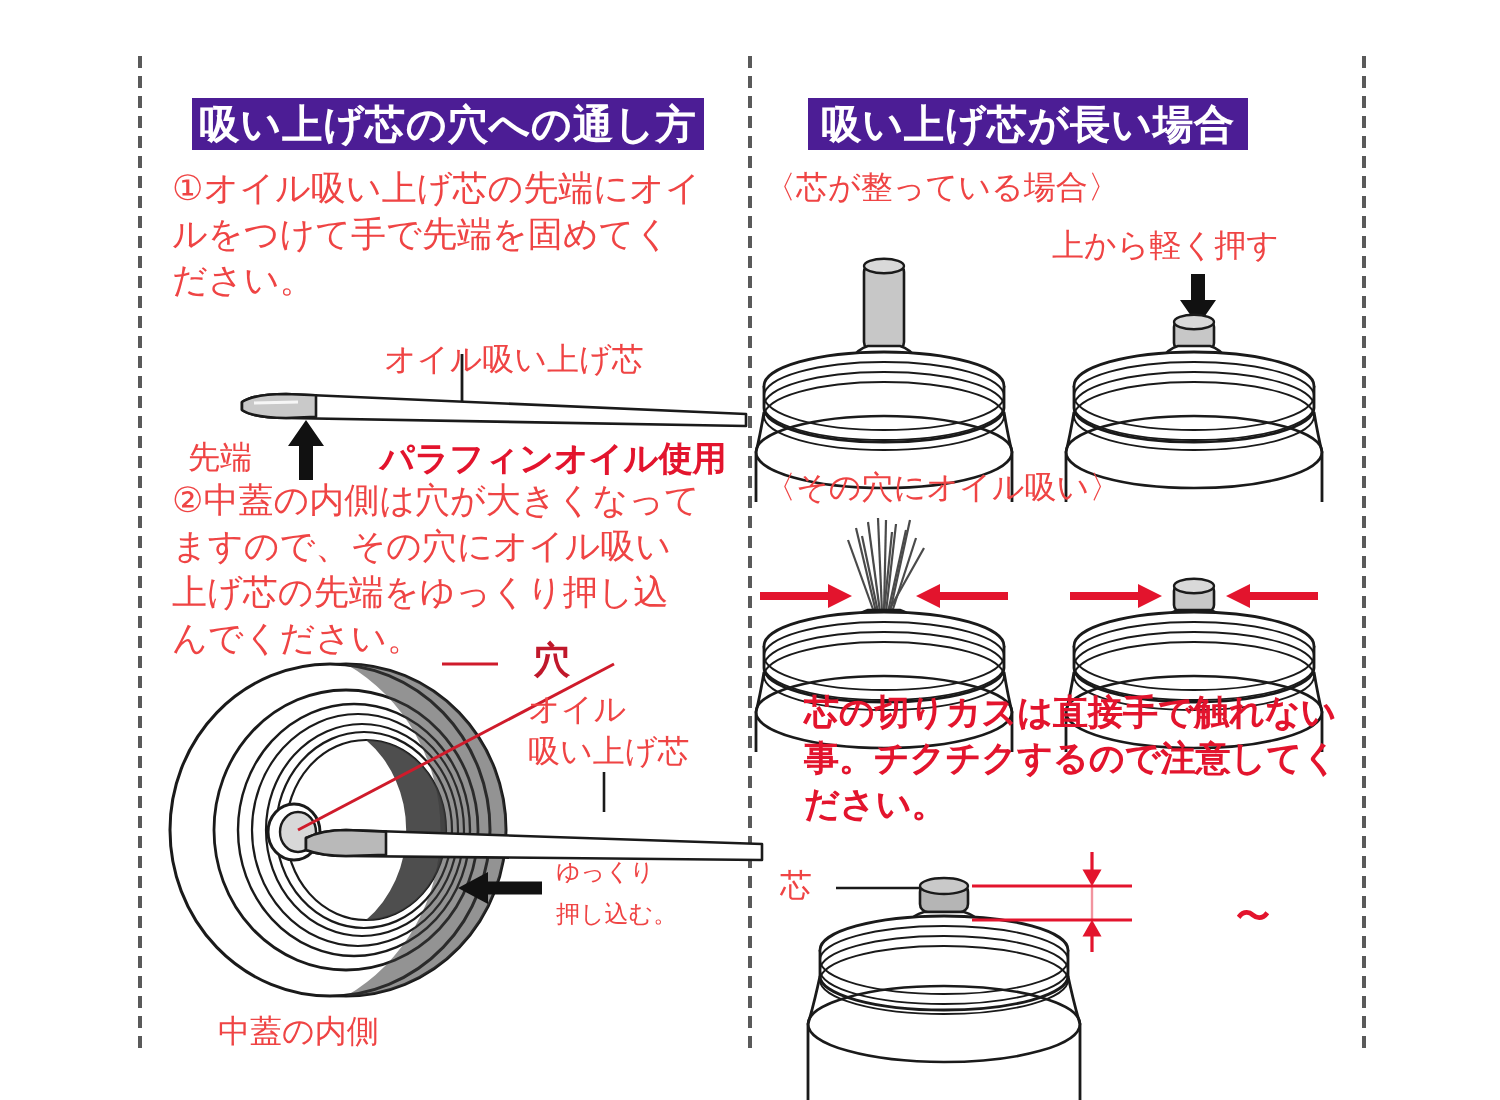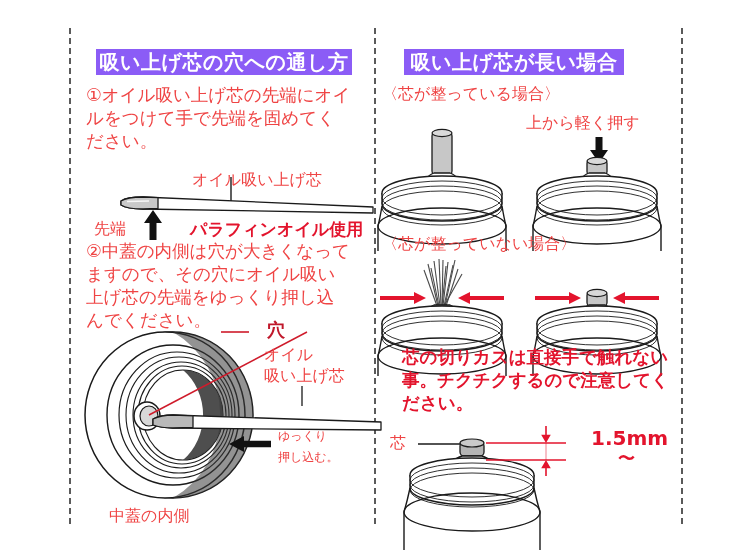--- a/index.html
+++ b/index.html
@@ -16,21 +16,21 @@
   .dashed-v{
     position:absolute;width:0;border-left:2px dashed #5a5a5a;
   }
 
   
   .panel{position:absolute;}
 
   
   .banner{
     position:absolute;
-    background:#8b5cf6;
+    background:#4c1d95;
     color:#fff;
     font-weight:bold;
     letter-spacing:0.5px;
     display:flex;align-items:center;justify-content:center;
     white-space:nowrap;
   }
 
   
   .txt{position:absolute;color:#ef4444;white-space:pre-line;}
   .txt.bold{font-weight:bold;margin-left:20px;}
@@ -171,21 +171,21 @@
       <path d="M48,66 Q50,50 60,47 L76,47 Q86,50 88,66 Z" fill="#ffffff" stroke="#1a1a1a" stroke-width="1.3"></path>
       <ellipse cx="68" cy="67" rx="60" ry="17" fill="#ffffff" stroke="#1a1a1a" stroke-width="1.4"></ellipse>
       <path d="M8,67 L8,78 A60,17 0 0 0 128,78 L128,67" fill="#ffffff" stroke="#1a1a1a" stroke-width="1.4"></path>
       <ellipse cx="68" cy="72" rx="60" ry="17" fill="none" stroke="#1a1a1a" stroke-width=".9"></ellipse>
       <ellipse cx="68" cy="77" rx="60" ry="17" fill="none" stroke="#1a1a1a" stroke-width=".9"></ellipse>
       <ellipse cx="68" cy="82" rx="60" ry="17" fill="none" stroke="#1a1a1a" stroke-width=".9"></ellipse>
       <path d="M8,80 Q6,92 4,100 L4,125 M128,80 Q130,92 132,100 L132,125" fill="none" stroke="#1a1a1a" stroke-width="1.4"></path>
       <ellipse cx="68" cy="100" rx="64" ry="18" fill="none" stroke="#1a1a1a" stroke-width="1.3"></ellipse>
     </svg>
 
-    <div class="txt" style="left:8px;top:206px;font-size:16px;">〈芯が整っていない場合〉</div>
+    <div class="txt" style="left:8px;top:206px;font-size:16px;">〈その穴にオイル吸い〉</div>
 
 
     <svg style="left:0px;top:228px;" width="150" height="120" viewBox="0 0 150 120">
 
       <g stroke="#4a4a4a" stroke-width="1.1" fill="none">
         <path d="M64,50 L54,8"></path>
           <path d="M66,50 L60,5"></path>
           <path d="M67,50 L65,3"></path>
         <path d="M68,50 L69,4"></path>
           <path d="M69,50 L74,6"></path>
@@ -260,16 +260,15 @@
 
       <line x1="12" y1="26" x2="92" y2="26" stroke="#e3142d" stroke-width="1.6"></line>
 
       <path d="M72,-8 L72,6 M68.6,1.5 L72,7.5 L75.4,1.5 Z" stroke="#e3142d" stroke-width="1.6" fill="#e3142d"></path>
 
       <path d="M72,42 L72,29 M68.6,33.5 L72,27.5 L75.4,33.5 Z" stroke="#e3142d" stroke-width="1.6" fill="#e3142d"></path>
 
       <line x1="72" y1="9" x2="72" y2="26" stroke="#e3142d" stroke-width="1.2" opacity=".45"></line>
     </svg>
 
-    <div class="txt bold red" style="left:197px;top:398px;font-size:20px;">1.5mm</div>
     <div class="txt bold red" style="left:224px;top:419px;font-size:17px;">〜</div>
   </div>
 </div>
 
 </body></html>

